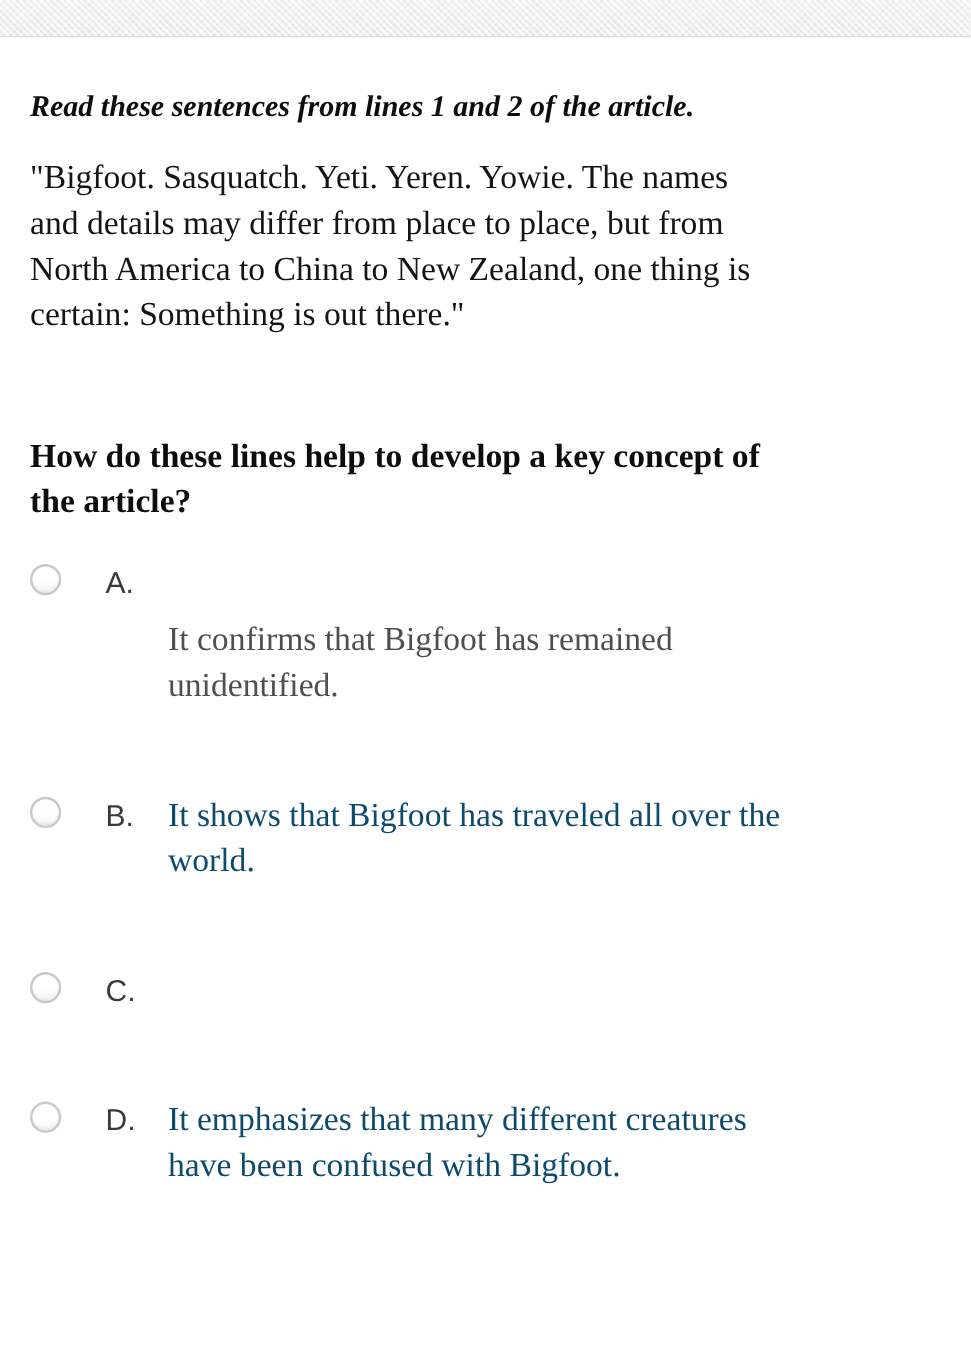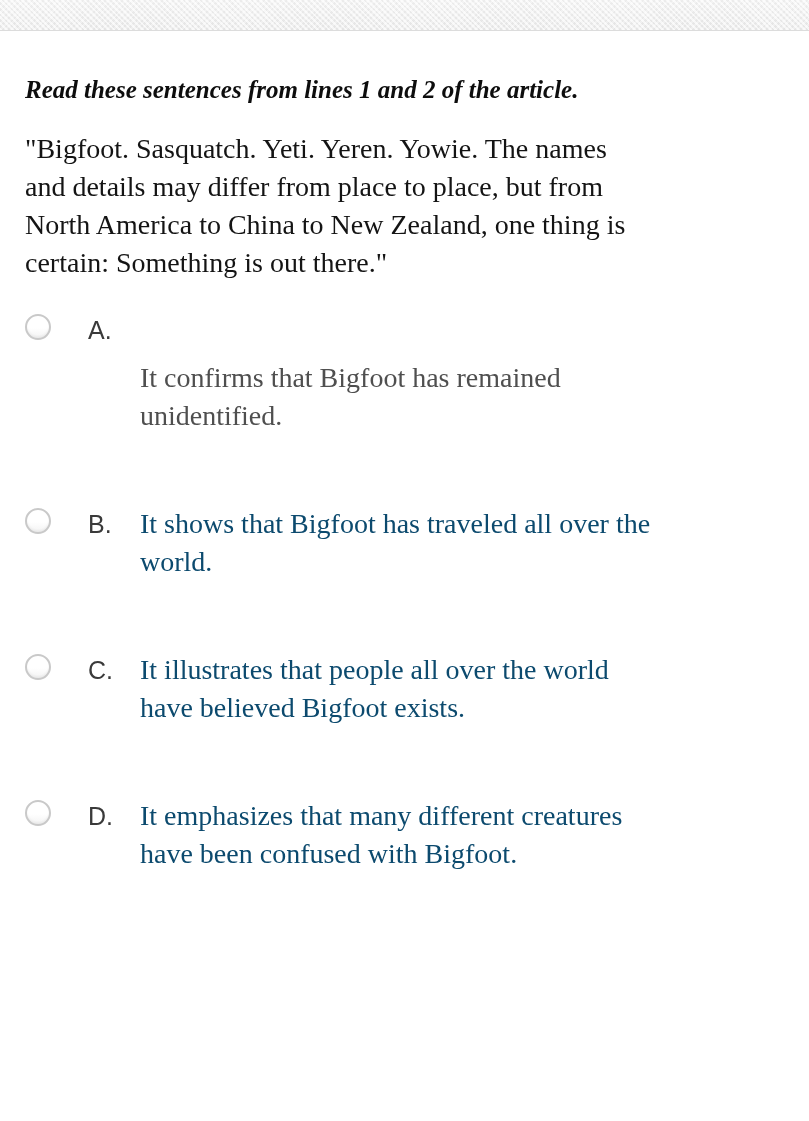--- a/index.html
+++ b/index.html
@@ -85,42 +85,42 @@
 
 <div class="content">
 
   <div class="instruction">Read these sentences from lines 1 and 2 of the article.</div>
 
   <div class="quote">"Bigfoot. Sasquatch. Yeti. Yeren. Yowie. The names
 and details may differ from place to place, but from
 North America to China to New Zealand, one thing is
 certain: Something is out there."</div>
 
+  <div class="question">How do these lines help to develop a key concept of
+the article?</div>
 
   <div class="options">
 
     <div class="option">
       <span class="radio"></span>
       <span class="letter">A.</span>
       <span class="option-text muted">It confirms that Bigfoot has remained
 unidentified.</span>
     </div>
 
     <div class="option">
       <span class="radio"></span>
       <span class="letter">B.</span>
       <span class="option-text">It shows that Bigfoot has traveled all over the
 world.</span>
     </div>
 
     <div class="option">
       <span class="radio"></span>
       <span class="letter">C.</span>
-      <span class="option-text">It illustrates that people all over the world
-have believed Bigfoot exists.</span>
     </div>
 
     <div class="option">
       <span class="radio"></span>
       <span class="letter">D.</span>
       <span class="option-text">It emphasizes that many different creatures
 have been confused with Bigfoot.</span>
     </div>
 
   </div>

